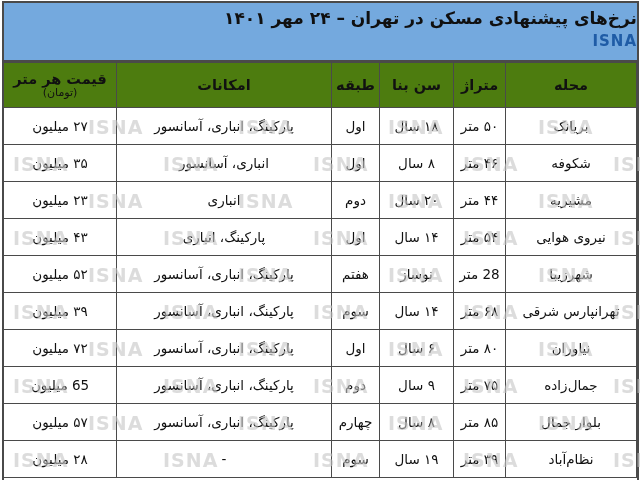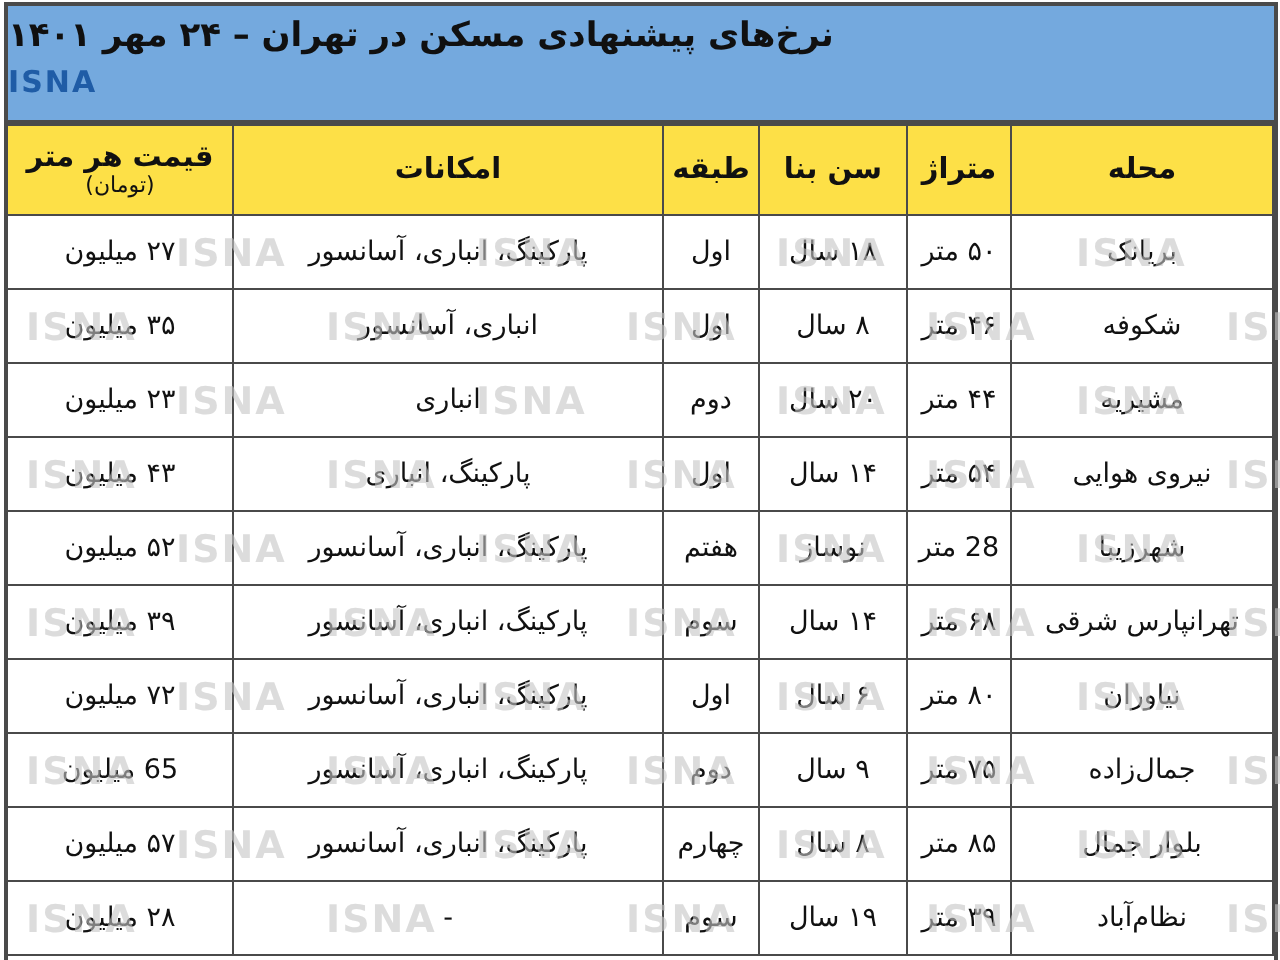--- a/index.html
+++ b/index.html
@@ -17,21 +17,21 @@
     border:2px solid #4a4a4a;
     border-bottom:none;
     box-sizing:border-box;
     overflow:hidden;
   }
   .title-band{
     height:59px;
     background:#74a9de;
     border-bottom:2px solid #4a4a4a;
     box-sizing:border-box;
-    text-align:left;
+    text-align:right;
   }
   .title-band .title{
     padding-top:5px;
     font-size:17px;
     font-weight:bold;
     color:#101010;
     letter-spacing:0;
   }
   .title-band .agency{
     margin-top:4px;
@@ -50,21 +50,21 @@
     border:1px solid #4a4a4a;
     text-align:center;
     vertical-align:middle;
     padding:0 2px;
     color:#111111;
     overflow:hidden;
     white-space:nowrap;
   }
   table.housing thead tr{height:45px;}
   table.housing thead th{
-    background:#fde047;
+    background:#4d7c0f;
     font-size:14.5px;
     font-weight:bold;
   }
   table.housing thead th .sub{
     display:block;
     font-size:11px;
     font-weight:normal;
     margin-top:-1px;
   }
   table.housing tbody tr{height:37px;}

